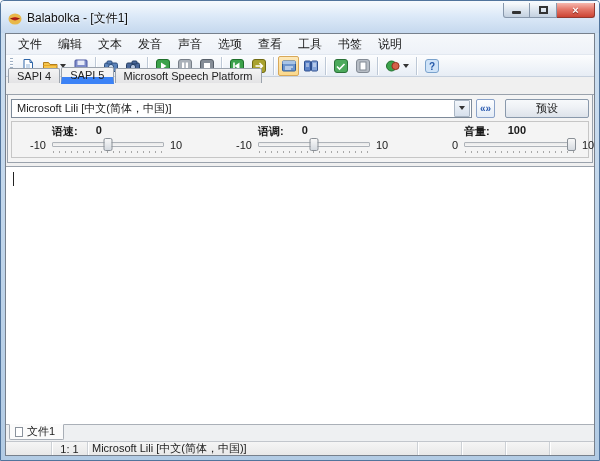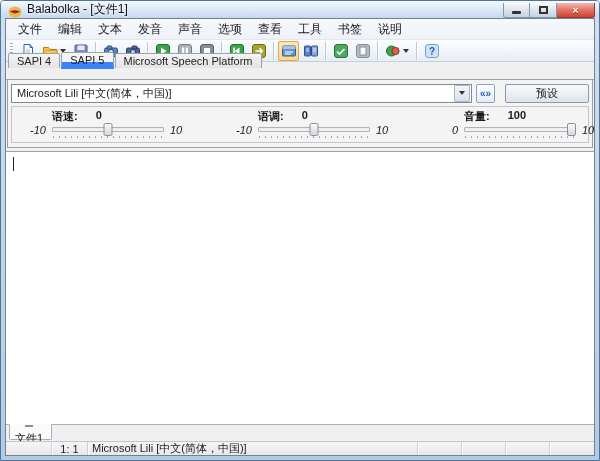--- a/index.html
+++ b/index.html
@@ -3,21 +3,21 @@
 <meta charset="utf-8">
 <style>
   * { box-sizing: border-box; margin: 0; padding: 0; }
   html,body { width:600px; height:461px; overflow:hidden; background:#fff;
     font-family:"Liberation Sans","DejaVu Sans",sans-serif; font-size:12px; color:#1a1a1a; }
   #window { width:600px; height:461px; display:flex; flex-direction:column;
     background:linear-gradient(#cfe0f1,#b2cbe4); border:1px solid #51749c;
     border-radius:4px 4px 0 0; }
 
   
-  .titlebar { height:17px; display:flex; align-items:flex-end; padding:2px 4px 0 7px;
+  .titlebar { height:32px; display:flex; align-items:center; padding:2px 4px 0 7px;
     background:linear-gradient(#f7fafd,#ddeaf8 45%,#c5d8ee); border-radius:3px 3px 0 0;
     text-shadow:0 1px 2px #fff; }
   .app-icon { width:14px; height:13px; margin-right:5px; flex:0 0 auto; }
   .title-text { font-size:12px; color:#111; white-space:nowrap; }
   .win-controls { margin-left:auto; display:flex; align-self:flex-start; }
   .wbtn { width:27px; height:15px; border:1px solid #8797ab; border-top:none;
     background:linear-gradient(#f8fafc,#dfe7f0 45%,#c4d1e0);
     display:flex; align-items:center; justify-content:center; cursor:default; }
   .wbtn-min { border-radius:0 0 0 3px; }
   .wbtn-max { border-left:none; }
@@ -81,42 +81,42 @@
   .push-btn { width:84px; height:19px; border:1px solid #8a99ab; border-radius:2px;
     background:linear-gradient(#f7f9fb,#eef1f5 45%,#dde3ea); font-size:11px;
     display:flex; align-items:center; justify-content:center; margin-left:6px; }
 
   
   .slider-box { border:1px solid #c6c6c6; background:#f4f4f4; padding:2px 10px 4px;
     display:flex; gap:34px; }
   .sgroup { display:flex; flex-direction:column; }
   .slabel-row { display:flex; gap:18px; font-size:11px; font-weight:bold; padding-left:30px;
     height:13px; }
-  .strack-row { display:flex; align-items:center; gap:6px; font-size:11px; height:16px;font-style:italic; }
+  .strack-row { display:flex; align-items:center; gap:6px; font-size:11px; height:16px; }
   .smin { width:24px; text-align:right; }
   .smax { width:24px; }
   .strack { position:relative; width:112px; height:16px; }
   .sgroove { position:absolute; left:0; right:0; top:5px; height:5px;
     background:linear-gradient(#e9e9e9,#f6f6f6); border:1px solid #aeb3b9; border-radius:1px; }
   .sthumb { position:absolute; top:1px; width:9px; height:13px;
     background:linear-gradient(#f8f8f8,#d5dae0); border:1px solid #8a9097; border-radius:2px; }
   .sticks { position:absolute; left:1px; right:1px; top:14px; height:2px;
     background:repeating-linear-gradient(90deg,#a8a8a8 0 1px,transparent 1px 6px); }
 
   
   .editor { flex:1; background:#fff; border-top:1px solid #9aa2ac; margin-top:3px;
     position:relative; cursor:text; }
   .caret { position:absolute; left:7px; top:5px; width:1px; height:14px; background:#222; }
 
   
   .doc-tabbar { height:17px; flex:0 0 auto; background:#eef0f2; border-top:1px solid #aab0b8;
     display:flex; align-items:flex-start; padding-left:3px; }
   .doc-tab { display:flex; align-items:center; gap:4px; background:#fbfbfb;
     border:1px solid #a8aeb6; border-top:1px solid #fbfbfb; margin-top:-1px;
-    border-radius:0 0 2px 2px; padding:0 8px 1px 5px; height:16px; font-size:11px;flex-direction:column; }
+    border-radius:0 0 2px 2px; padding:0 8px 1px 5px; height:16px; font-size:11px; }
   .doc-icon { width:8px; height:10px; background:#fff; border:1px solid #8a929c; }
 
   
   .statusbar { height:14px; flex:0 0 auto; display:flex; font-size:11px; color:#222;
     background:linear-gradient(#f5f5f5,#e8e8e8); border-top:1px solid #c2c6cc; }
   .scell { border-right:1px solid #cdd1d6; box-shadow:1px 0 0 #fff; padding:0 4px;
     display:flex; align-items:center; white-space:nowrap; overflow:hidden; }
   .scell-0 { width:46px; }
   .scell-1 { width:36px; justify-content:center; }
   .scell-2 { width:330px; }

